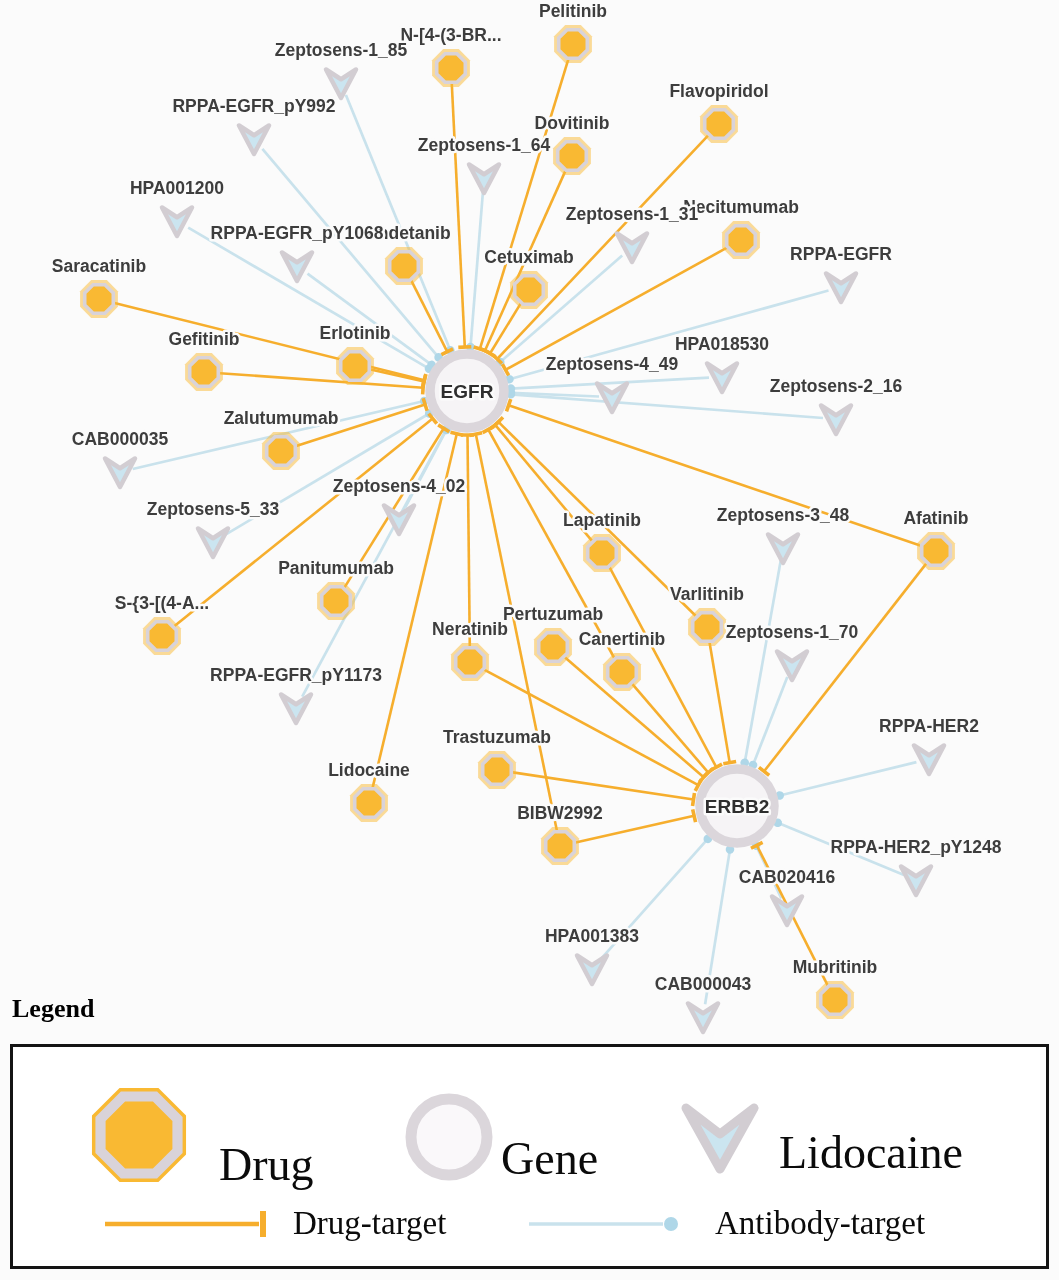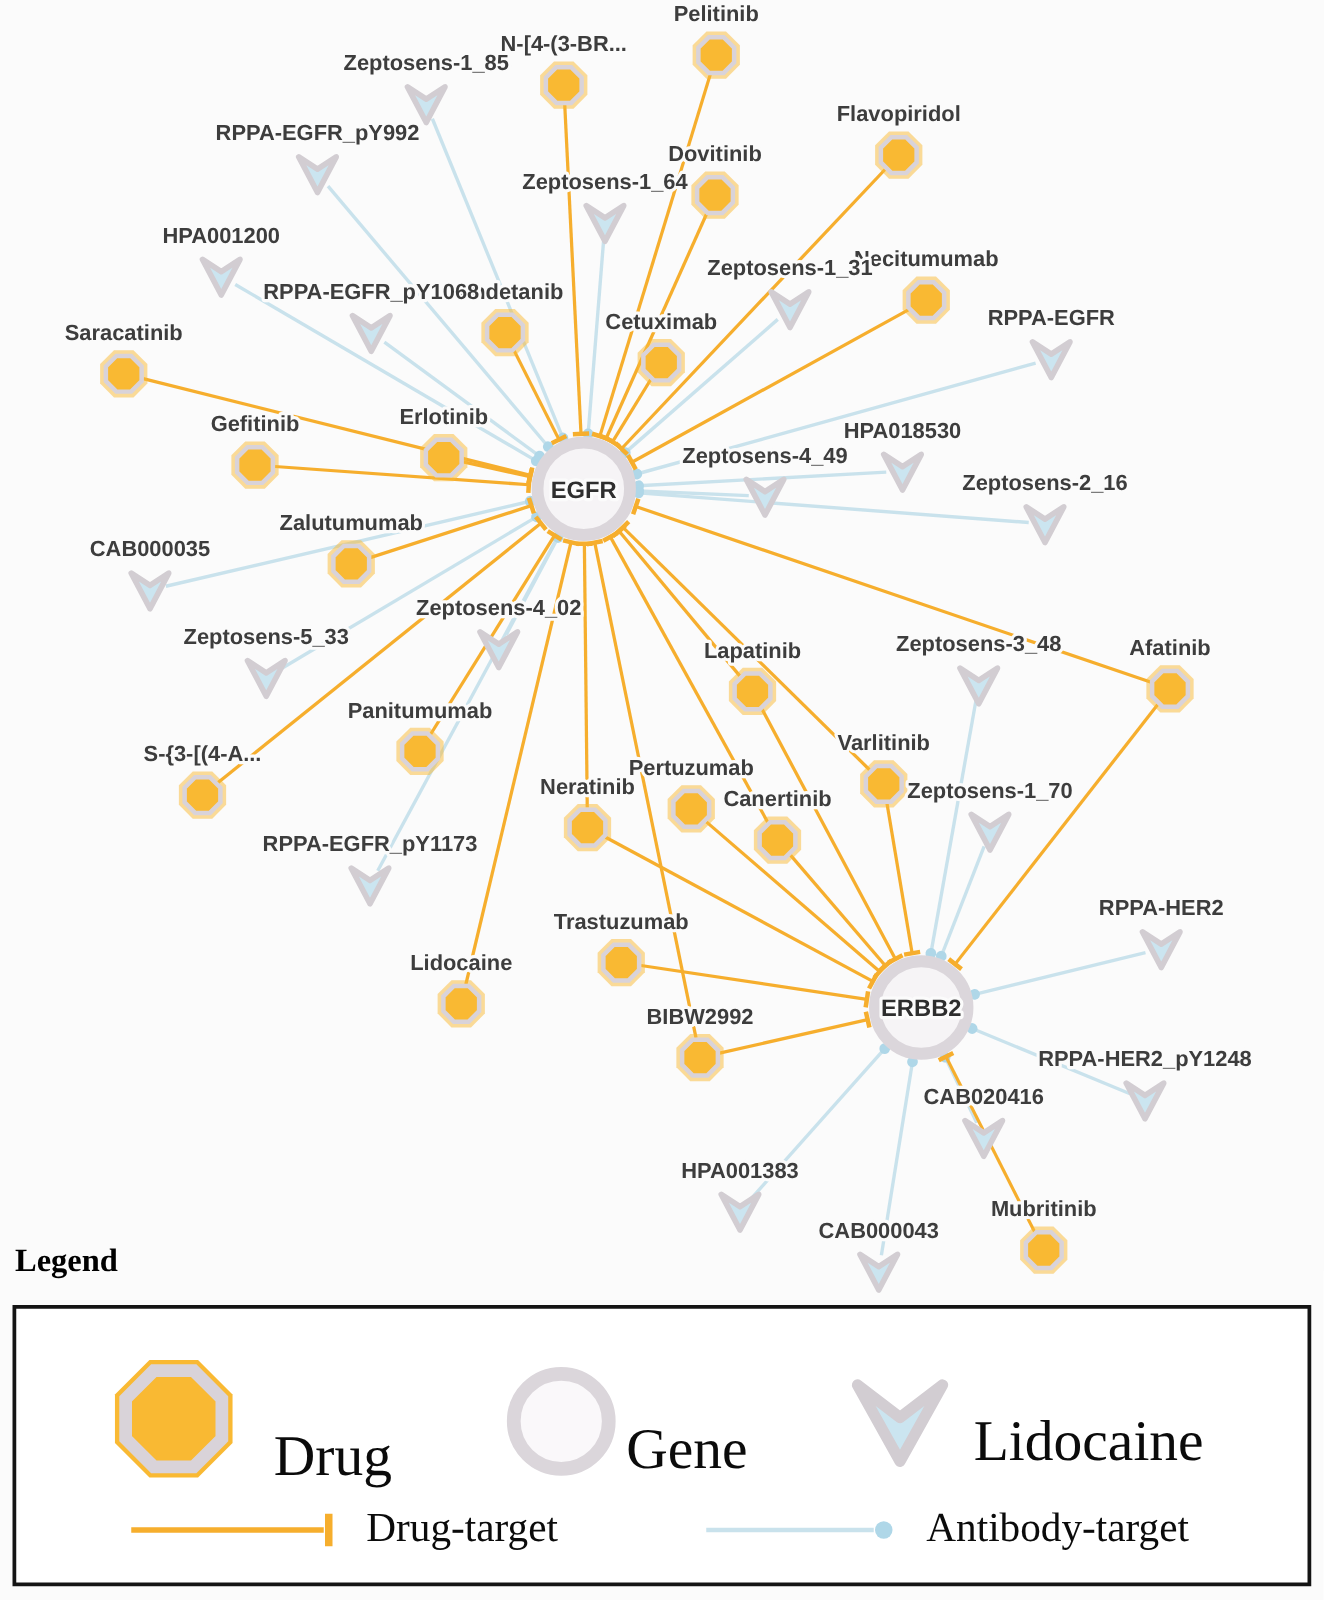--- a/index.html
+++ b/index.html
@@ -34,21 +34,21 @@
                 font-family:"Liberation Serif",serif;font-weight:700;font-size:26px;color:#000;}
   .legend-box{position:absolute;left:10px;top:1044px;width:1033px;height:219px;
               background:#FFFFFF;border:3.5px solid #141414;}
   .legend-item{position:absolute;display:flex;align-items:flex-end;}
   .legend-node-label{font-family:"Liberation Serif",serif;font-size:46px;color:#0B0B0B;}
   .legend-edge-label{font-family:"Liberation Serif",serif;font-size:33px;color:#0B0B0B;}
   #leg-drug{left:70px;top:32px;gap:24px;}
   #leg-gene{left:388px;top:42px;gap:4px;}
   #leg-antibody{left:664px;top:46px;gap:16px;}
   #leg-drug-target{left:88px;top:158px;gap:14px;}
-  #leg-antibody-target{left:548px;top:158px;gap:20px;}
+  #leg-antibody-target{left:512px;top:158px;gap:30px;}
 
   .sym-oct-halo{fill:var(--drug-fill);}
   .sym-oct{fill:var(--drug-fill);stroke:var(--drug-stroke);stroke-width:10;}
   .sym-gene{fill:#FAF8FA;stroke:var(--gene-stroke);stroke-width:11;}
   .sym-vee{fill:var(--antibody-fill);stroke:var(--antibody-stroke);stroke-width:9;stroke-linejoin:round;}
   .sym-drug-line{stroke:var(--drug-edge);stroke-width:4.5;}
   .sym-drug-tee{stroke:var(--drug-edge);stroke-width:6;}
   .sym-ab-line{stroke:var(--antibody-edge);stroke-width:3.6;}
   .sym-ab-dot{fill:var(--antibody-dot);}
 </style>

